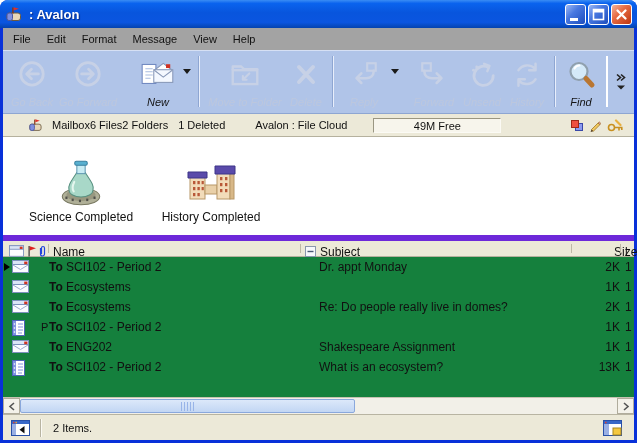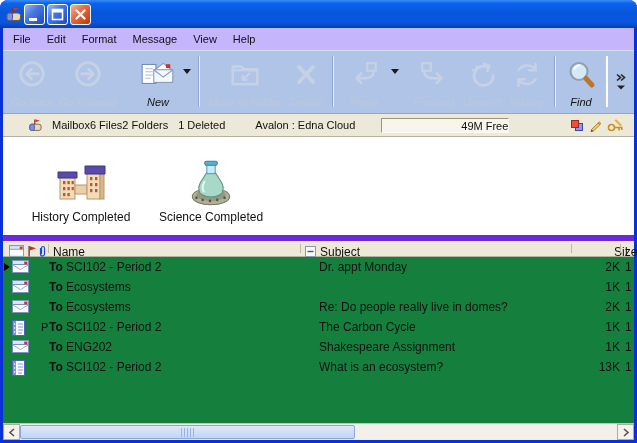--- a/index.html
+++ b/index.html
@@ -15,21 +15,21 @@
   .t-title{color:#fff;font-weight:bold;font-size:13px;margin-left:5px;flex:1;
     text-shadow:1px 1px 1px #07277e;white-space:nowrap;}
   .t-btns{display:flex;gap:2px;}
   .wbtn{width:21px;height:21px;border:1px solid #fff;border-radius:3px;display:inline-flex;
     align-items:center;justify-content:center;
     background:linear-gradient(135deg,#9cb8f4 0%,#4878e0 40%,#2050c0 95%);}
   .wbtn.close{background:linear-gradient(135deg,#f4b49c 0%,#e86c44 40%,#c03a14 95%);}
   
   .wbody{flex:1;margin:0 3px 3px 3px;background:#fff;display:flex;flex-direction:column;min-height:0;}
   
-  .menubar{height:22px;flex:none;background:#c4b5fd;display:flex;align-items:center;padding-left:2px;}
+  .menubar{height:22px;flex:none;background:#a3a3a3;display:flex;align-items:center;padding-left:2px;}
   .mitem{font-size:11px;color:#111;padding:3px 8px;white-space:nowrap;}
   
   .toolbar{height:64px;flex:none;background:#b0c4e8;border-top:1px solid #d6e0f4;
     border-bottom:1px solid #8ea6d2;display:flex;align-items:stretch;padding:2px 4px 3px 4px;}
   .tbtn{display:flex;flex-direction:column;align-items:center;justify-content:flex-end;
     padding-bottom:1px;flex:none;font-style:italic;}
   .ticon{flex:1;display:flex;align-items:center;justify-content:center;}
   .tlabel{font-size:11px;line-height:13px;color:#141414;white-space:nowrap;}
   .tbtn.disabled .tlabel{color:#bcc7de;}
   .tdrop{width:12px;flex:none;display:flex;align-items:center;justify-content:center;}
@@ -37,21 +37,21 @@
   .tsep{width:2px;flex:none;margin:3px 5px;background:linear-gradient(to right,#8ea6d2 50%,#e8eefb 50%);}
   .tsep.white{background:#fff;}
   .toverflow{width:16px;flex:none;display:flex;align-items:center;justify-content:center;}
   .gap16{width:16px;flex:none}.gap8{width:8px;flex:none}
   
   .infobar{height:23px;flex:none;background:#ece9d8;border-bottom:1px solid #b5b19e;
     display:flex;align-items:center;font-size:11px;color:#111;}
   .ib-icon{margin-left:26px;display:inline-flex;}
   .ib-loc{margin-left:8px;}.ib-files{}.ib-folders{}
   .ib-del{margin-left:10px;}.ib-acct{margin-left:30px;}
-  .ib-free{margin-left:26px;width:128px;height:15px;line-height:14px;text-align:right;
+  .ib-free{margin-left:26px;width:128px;height:15px;line-height:14px;text-align:center;
     background:#f7f5ec;border:1px solid;border-color:#9a9682 #fbfaf4 #fbfaf4 #9a9682;}
   .ib-right{margin-left:auto;margin-right:10px;display:flex;gap:6px;align-items:center;}
   
   .iconpane{height:98px;flex:none;background:#fff;display:flex;align-items:flex-start;
     padding:10px 0 0 26px;gap:26px;}
   .fitem{display:flex;flex-direction:column;align-items:center;min-width:104px;}
   .ficon{height:60px;display:flex;align-items:flex-end;}
   .flabel{font-size:12px;color:#111;margin-top:3px;white-space:nowrap;}
   
   .listheader{height:22px;flex:none;background:#ece9d8;border-top:6px solid #6d28d9;
@@ -97,20 +97,21 @@
 
   <div class="titlebar">
     <span class="t-icon">
       <svg width="18" height="16" viewBox="0 0 18 16">
         <rect x="1" y="7" width="13.5" height="7.5" rx="2.5" fill="#e7d6b8" stroke="#6a5a40"></rect>
         <rect x="1" y="7" width="5.5" height="7.5" rx="2" fill="#8090e0" stroke="#4a56a0"></rect>
         <rect x="6.2" y="1.5" width="1.4" height="6" fill="#803818"></rect>
         <path d="M7.6 1.2 L13 2.8 L7.6 4.6 z" fill="#e03028"></path>
       </svg>
     </span>
+    <span class="t-title">: Avalon</span>
     <span class="t-btns">
       <span class="wbtn">
         <svg width="19" height="19" viewBox="0 0 19 19">
             <rect x="4" y="13" width="8" height="3" fill="#fff"></rect>
           </svg>
       </span>
       <span class="wbtn">
         <svg width="19" height="19" viewBox="0 0 19 19">
           <rect x="4.5" y="4.5" width="10" height="10" fill="none" stroke="#fff" stroke-width="1.6"></rect>
           <rect x="4.5" y="4.5" width="10" height="3" fill="#fff"></rect>
@@ -260,41 +261,61 @@
           <rect x="1" y="7" width="13.5" height="7.5" rx="2.5" fill="#e7d6b8" stroke="#6a5a40"></rect>
           <rect x="1" y="7" width="5.5" height="7.5" rx="2" fill="#8090e0" stroke="#4a56a0"></rect>
           <rect x="6.2" y="1.5" width="1.4" height="6" fill="#803818"></rect>
           <path d="M7.6 1.2 L13 2.8 L7.6 4.6 z" fill="#e03028"></path>
         </svg>
         </span>
       <span class="ib-loc">Mailbox</span>
       <span class="ib-files">6 Files</span>
       <span class="ib-folders">2 Folders</span>
       <span class="ib-del">1 Deleted</span>
-      <span class="ib-acct">Avalon : Edna Cloud</span>
+      <span class="ib-acct">Avalon : File Cloud</span>
       <span class="ib-free">49M Free</span>
       <span class="ib-right">
         <svg width="13" height="13" viewBox="0 0 13 13">
           <rect x="5.5" y="4.5" width="7" height="7" fill="#8c9af0" stroke="#3a48a8"></rect>
           <rect x="1.5" y="1.5" width="7" height="7" fill="#ee5040" stroke="#a02818"></rect>
         </svg>
         <svg width="12" height="13" viewBox="0 0 12 13">
           <path d="M9 4 l1.2 -1.2 1.8 1.8 -1.2 1.2 z" fill="#d88c98" stroke="#a07828" stroke-width="0.6"></path>
           <path d="M2.5 10.5 L9 4 l1.8 1.8 L4.3 12.3 z" fill="#f0c860" stroke="#a07828" stroke-width="0.8"></path>
           <path d="M2.5 10.5 L4.3 12.3 L1.6 13 z" fill="#503818"></path>
         </svg>
         <svg width="17" height="13" viewBox="0 0 17 13">
           <path d="M9 1.5 l4.5 4.5" stroke="#e8b040" stroke-width="2.2" stroke-linecap="round"></path>
           <circle cx="4.5" cy="8.5" r="3" fill="none" stroke="#c89020" stroke-width="1.6"></circle>
           <path d="M7.5 8.5 h8 M12 8.5 v3 M14.8 8.5 v2.4" stroke="#c89020" stroke-width="1.6"></path>
         </svg>
       </span>
     </div>
 
     <div class="iconpane">
+      <div class="fitem">
+        <span class="ficon">
+          <svg width="52" height="48" viewBox="0 0 50 46">
+            <ellipse cx="25" cy="36" rx="18" ry="8" fill="#b0b098" stroke="#787860"></ellipse>
+            <ellipse cx="25" cy="34.5" rx="14" ry="6" fill="#989880"></ellipse>
+            <g fill="#50504a">
+              <rect x="10" y="36" width="2" height="2.4"></rect>
+                <rect x="16" y="38" width="2" height="2.4"></rect>
+              <rect x="23" y="39" width="2" height="2.4"></rect>
+                <rect x="30" y="38" width="2" height="2.4"></rect>
+              <rect x="37" y="36" width="2" height="2.4"></rect>
+            </g>
+            <path d="M21 13 C15 22 12 26 13.5 30 a11.5 6.5 0 0 0 23 0 C38 26 35 22 29 13 z" fill="#a8d8c8" stroke="#589080"></path>
+            <path d="M18.5 22 c-2 4 -2 7 -0.5 9" stroke="#e4f6ee" stroke-width="2" fill="none" stroke-linecap="round"></path>
+            <rect x="21" y="5" width="8" height="9" fill="#c8ecf4" stroke="#6098b0"></rect>
+            <rect x="19" y="2" width="12" height="4" rx="1.5" fill="#58b0d0" stroke="#3880a0"></rect>
+          </svg>
+        </span>
+        <span class="flabel">Science Completed</span>
+      </div>
       <div class="fitem">
         <span class="ficon">
           <svg width="52" height="44" viewBox="0 0 52 44">
             <rect x="5" y="14" width="15" height="22" fill="#f2dcba" stroke="#b89868"></rect>
             <polygon points="3,9 22,9 22,15 3,15" fill="#5a4aaa" stroke="#3c3488"></polygon>
             <rect x="20" y="22" width="12" height="9" fill="#e9d0a8" stroke="#b89868"></rect>
             <rect x="32" y="10" width="13" height="26" fill="#f2dcba" stroke="#b89868"></rect>
             <rect x="45" y="10" width="4" height="26" fill="#d8b888" stroke="#b89868"></rect>
             <polygon points="30,3 50,3 50,11 30,11" fill="#5a4aaa" stroke="#3c3488"></polygon>
             <g fill="#b85838">
@@ -310,40 +331,20 @@
                 <rect x="40" y="14" width="2.4" height="3.2"></rect>
               <rect x="35" y="20" width="2.4" height="3.2"></rect>
                 <rect x="40" y="20" width="2.4" height="3.2"></rect>
               <rect x="35" y="26" width="2.4" height="3.2"></rect>
                 <rect x="40" y="26" width="2.4" height="3.2"></rect>
             </g>
           </svg>
         </span>
         <span class="flabel">History Completed</span>
       </div>
-      <div class="fitem">
-        <span class="ficon">
-          <svg width="52" height="48" viewBox="0 0 50 46">
-            <ellipse cx="25" cy="36" rx="18" ry="8" fill="#b0b098" stroke="#787860"></ellipse>
-            <ellipse cx="25" cy="34.5" rx="14" ry="6" fill="#989880"></ellipse>
-            <g fill="#50504a">
-              <rect x="10" y="36" width="2" height="2.4"></rect>
-                <rect x="16" y="38" width="2" height="2.4"></rect>
-              <rect x="23" y="39" width="2" height="2.4"></rect>
-                <rect x="30" y="38" width="2" height="2.4"></rect>
-              <rect x="37" y="36" width="2" height="2.4"></rect>
-            </g>
-            <path d="M21 13 C15 22 12 26 13.5 30 a11.5 6.5 0 0 0 23 0 C38 26 35 22 29 13 z" fill="#a8d8c8" stroke="#589080"></path>
-            <path d="M18.5 22 c-2 4 -2 7 -0.5 9" stroke="#e4f6ee" stroke-width="2" fill="none" stroke-linecap="round"></path>
-            <rect x="21" y="5" width="8" height="9" fill="#c8ecf4" stroke="#6098b0"></rect>
-            <rect x="19" y="2" width="12" height="4" rx="1.5" fill="#58b0d0" stroke="#3880a0"></rect>
-          </svg>
-        </span>
-        <span class="flabel">Science Completed</span>
-      </div>
     </div>
 
     <div class="listheader">
       <span class="lh-icon" style="left:6px">
         <svg width="15" height="12" viewBox="0 0 17 13">
           <rect x="0.5" y="0.5" width="16" height="12" fill="#fbfcff" stroke="#7d91bd"></rect>
           <rect x="0.5" y="0.5" width="16" height="4" fill="#dbe5f6" stroke="#7d91bd"></rect>
           <rect x="12.2" y="1.6" width="3.2" height="2.6" fill="#d23322"></rect>
         </svg>
         </span>
@@ -434,21 +435,20 @@
               <rect x="1" y="1" width="3" height="14" fill="#8093e0"></rect>
               <circle cx="2.5" cy="4" r="0.8" fill="#fff"></circle>
               <circle cx="2.5" cy="8" r="0.8" fill="#fff"></circle>
               <circle cx="2.5" cy="12" r="0.8" fill="#fff"></circle>
               <path d="M6 4 h5 M6 7 h5 M6 10 h5 M6 13 h4" stroke="#8093e0" stroke-width="1"></path>
             </svg>
           </span>
         <span class="cell c-flag">P</span>
         <span class="cell c-to">To</span>
         <span class="cell c-name">SCI102 - Period 2</span>
-        <span class="cell c-subj">The Carbon Cycle</span>
         <span class="cell c-size">1K</span>
         <span class="cell c-part">1</span>
       </div>
 
       <div class="row">
         <span class="ricon">
           <svg width="17" height="13" viewBox="0 0 17 13">
               <rect x="0.5" y="0.5" width="16" height="12" fill="#fbfcff" stroke="#7d91bd"></rect>
               <rect x="0.5" y="0.5" width="16" height="4" fill="#dbe5f6" stroke="#7d91bd"></rect>
               <path d="M1 5 L8.5 9.5 L16 5" fill="none" stroke="#9dadd0"></path>
@@ -495,15 +495,38 @@
             <span class="sc-grip"></span>
           </span>
       </span>
       <span class="sc-btn">
         <svg width="8" height="9" viewBox="0 0 8 9">
             <path d="M2 1 L6 4.5 L2 8" fill="none" stroke="#555" stroke-width="1.6"></path>
           </svg>
       </span>
     </div>
 
+    <div class="statusbar">
+      <span class="sb-icon">
+        <svg width="19" height="16" viewBox="0 0 19 16">
+          <rect x="0.5" y="0.5" width="18" height="15" fill="#fff" stroke="#2850a8"></rect>
+          <rect x="1" y="1" width="17" height="3" fill="#3868c8"></rect>
+          <rect x="2" y="1.8" width="1.5" height="1.5" fill="#e04030"></rect>
+          <rect x="4.5" y="1.8" width="1.5" height="1.5" fill="#f0a030"></rect>
+          <rect x="1" y="4" width="4" height="11" fill="#9ab0e4"></rect>
+          <path d="M13.5 6 L8.5 9.75 L13.5 13.5 z" fill="#101010"></path>
+        </svg>
+        </span>
+      <span class="sb-sep"></span>
+      <span class="sb-text">2 Items.</span>
+      <span class="sb-right">
+        <svg width="19" height="16" viewBox="0 0 19 16">
+          <rect x="0.5" y="0.5" width="18" height="15" fill="#fff" stroke="#2850a8"></rect>
+          <rect x="1" y="1" width="17" height="3" fill="#3868c8"></rect>
+          <rect x="2" y="1.8" width="1.5" height="1.5" fill="#e04030"></rect>
+          <rect x="1" y="4" width="5" height="11" fill="#9ab0e4"></rect>
+          <rect x="10" y="8" width="8" height="7" fill="#f4c840" stroke="#a88820"></rect>
+        </svg>
+        </span>
+    </div>
 
   </div>
 </div>
 
 </body></html>

